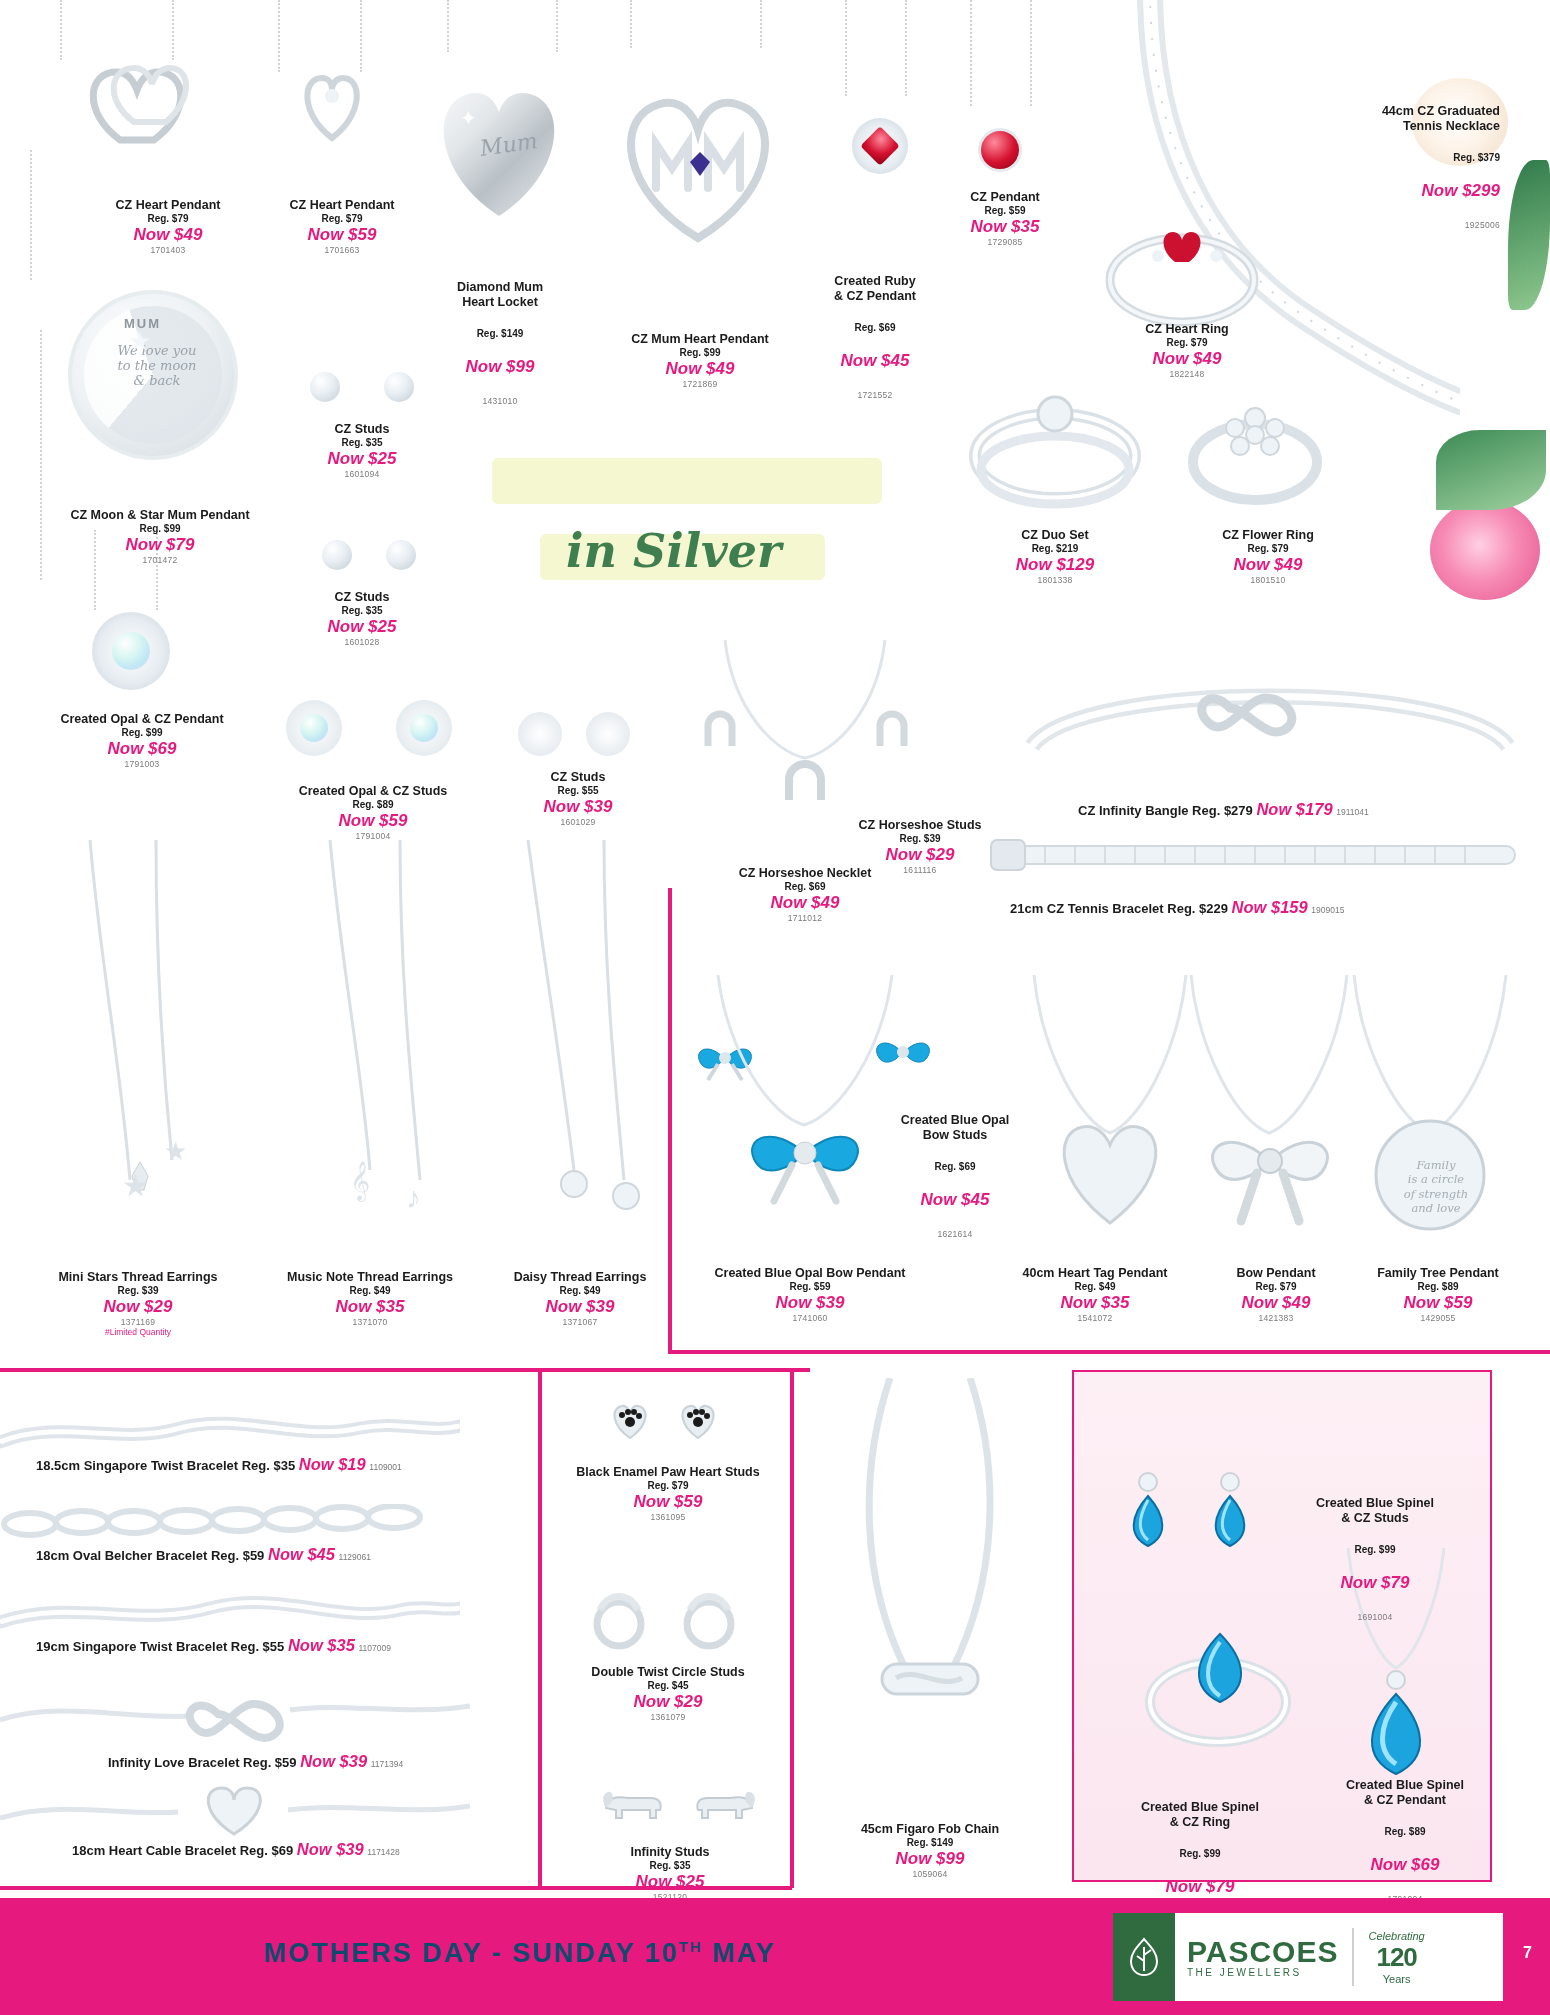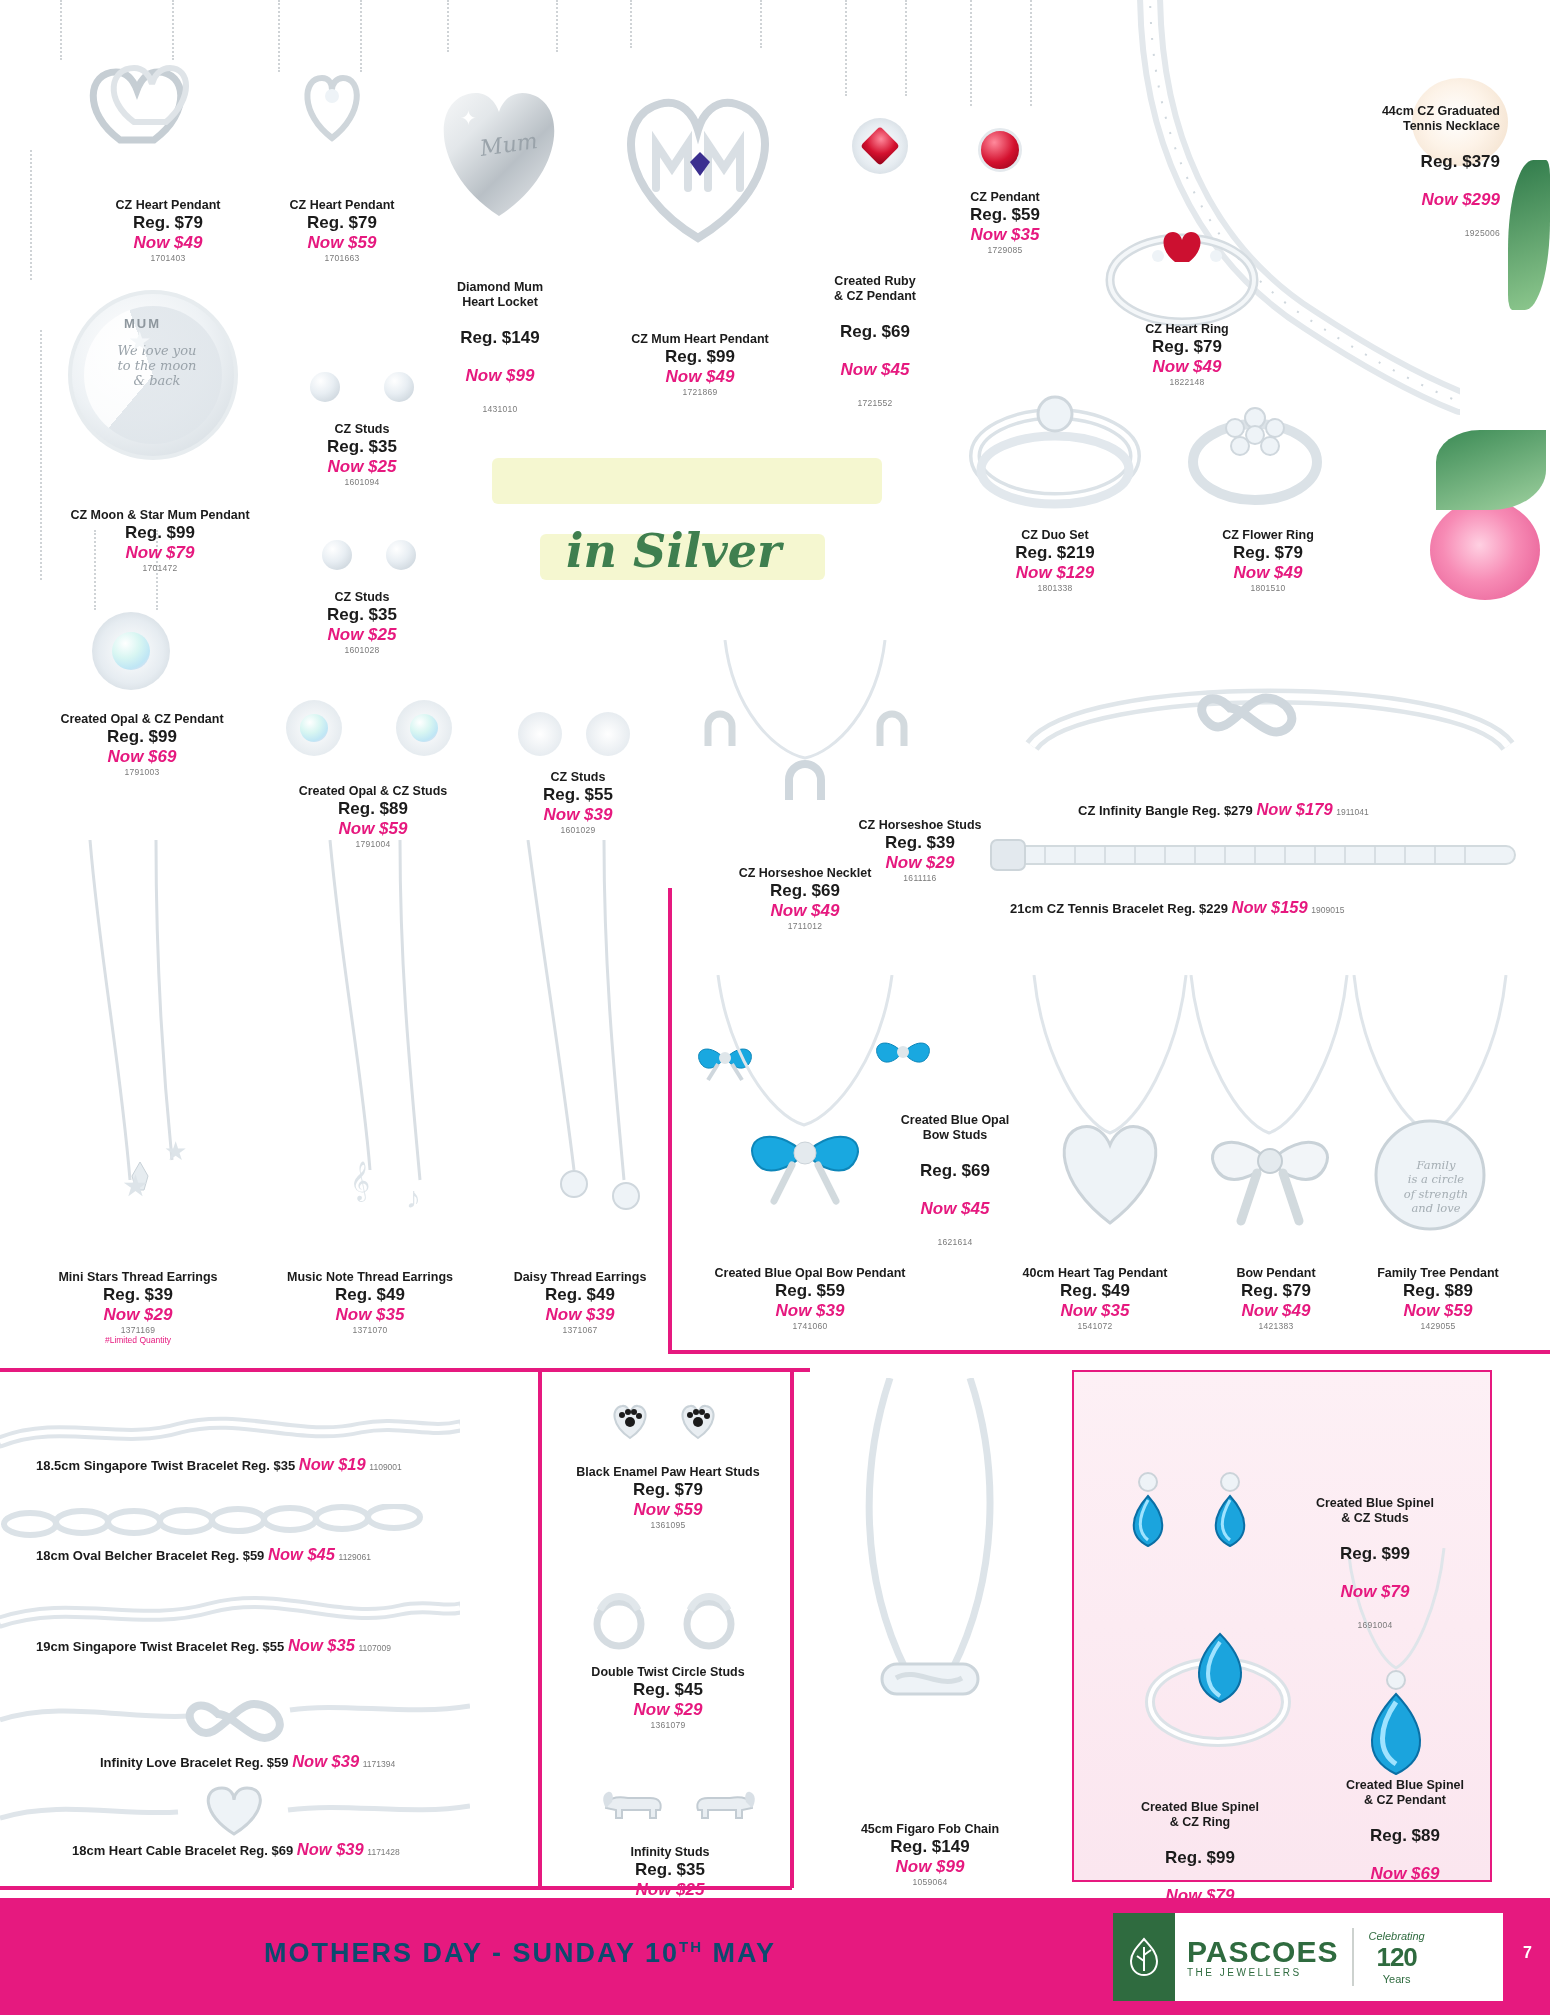--- a/index.html
+++ b/index.html
@@ -9,21 +9,21 @@
     background:#ffffff;
     font-family:"Liberation Sans", sans-serif;
     color:#222;
     overflow:hidden;
   }
   .page { position:relative; width:1550px; height:2015px; }
 
   
   .prod { position:absolute; text-align:center; }
   .prod .name { font-size:12.5px; font-weight:bold; color:#1b1b1b; line-height:1.18; }
-  .prod .reg  { font-size:17px; font-weight:bold; color:#1b1b1b; line-height:1.18; }
+  .prod .reg  { font-size:10px; font-weight:bold; color:#1b1b1b; line-height:1.18; }
   .prod .now  { font-size:17px; font-weight:bold; color:#e6197f; line-height:1.2; font-style:italic; }
   .prod .code { font-size:8.5px; color:#7a7a7a; letter-spacing:.3px; }
   .prod .note { font-size:8.5px; color:#e6197f; }
 
   
   .inline { position:absolute; font-size:13px; font-weight:bold; color:#1b1b1b; white-space:nowrap; }
   .inline .now { color:#e6197f; font-size:16.5px; font-style:italic; }
   .inline .code { color:#7a7a7a; font-size:8.5px; font-weight:normal; }
 
   
@@ -742,21 +742,21 @@
   </div>
   <div class="inline" style="left:36px;top:1455px;">
     <span>18.5cm Singapore Twist Bracelet Reg. $35 </span><span class="now">Now $19</span> <span class="code">1109001</span>
   </div>
   <div class="inline" style="left:36px;top:1545px;">
     <span>18cm Oval Belcher Bracelet Reg. $59 </span><span class="now">Now $45</span> <span class="code">1129061</span>
   </div>
   <div class="inline" style="left:36px;top:1636px;">
     <span>19cm Singapore Twist Bracelet Reg. $55 </span><span class="now">Now $35</span> <span class="code">1107009</span>
   </div>
-  <div class="inline" style="left:100px;top:1752px;">
+  <div class="inline" style="left:108px;top:1752px;">
     <span>Infinity Love Bracelet Reg. $59 </span><span class="now">Now $39</span> <span class="code">1171394</span>
   </div>
   <div class="inline" style="left:72px;top:1840px;">
     <span>18cm Heart Cable Bracelet Reg. $69 </span><span class="now">Now $39</span> <span class="code">1171428</span>
   </div>
 
   <div class="footer"></div>
   <div class="footer-text">
     <span>MOTHERS DAY - SUNDAY 10</span><sup>TH</sup><span> MAY</span>
   </div>

